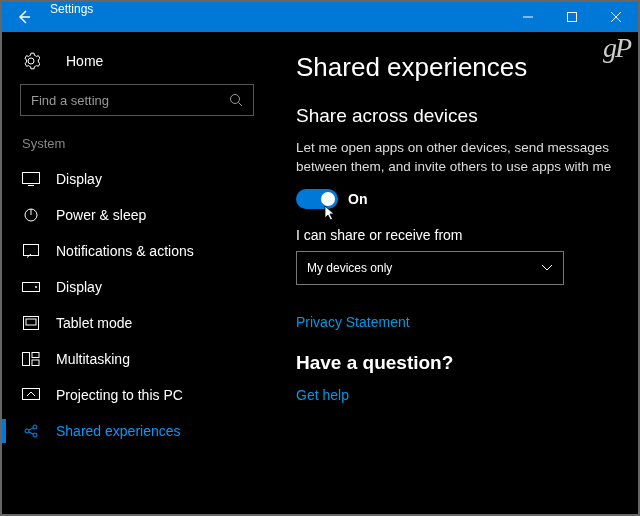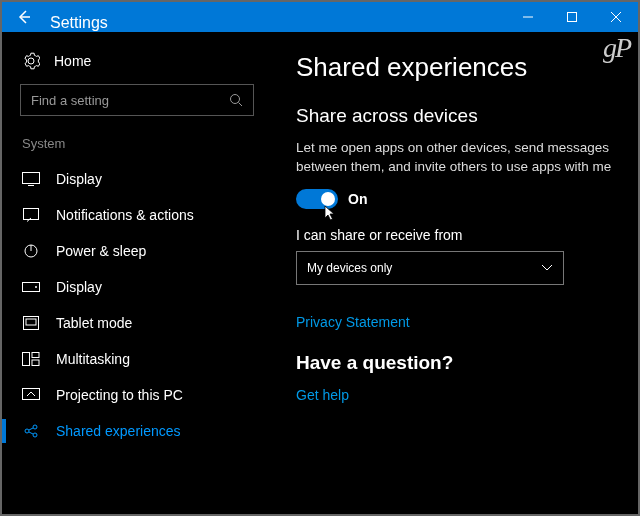--- a/index.html
+++ b/index.html
@@ -1,24 +1,24 @@
 <!DOCTYPE html>
 <html><head>
 <meta charset="utf-8">
 <style>
 * { margin: 0; padding: 0; box-sizing: border-box; font-family: "Segoe UI", Arial, sans-serif; }
 body { background: #666; width: 640px; height: 516px; overflow: hidden; position: relative; }
 .window { width: 636px; height: 512px; background: #000; position: absolute; top: 2px; left: 2px; display: flex; flex-direction: column; }
-.titlebar { height: 30px; background: #0078d7; display: flex; align-items: flex-end; color: #fff; font-size: 16px; }
+.titlebar { height: 30px; background: #0078d7; display: flex; align-items: flex-start; color: #fff; font-size: 12px; }
 .titlebar .back { width: 44px; height: 30px; display: flex; align-items: center; justify-content: center; cursor: pointer; }
 .titlebar .title { flex: 1; padding-left: 4px; }
 .titlebar .win-btn { width: 44px; height: 30px; display: flex; align-items: center; justify-content: center; cursor: pointer; }
 .content { flex: 1; display: flex; overflow: hidden; }
 .sidebar { width: 270px; padding: 14px 0 0 0; color: #fff; overflow: hidden; }
-.home-row { display: flex; align-items: center; gap: 14px; padding: 6px 20px 14px 20px; cursor: pointer; font-size: 14px; }
+.home-row { display: flex; align-items: center; gap: 26px; padding: 6px 20px 14px 20px; cursor: pointer; font-size: 14px; }
 .search-box { margin: 0 18px 20px 18px; height: 32px; border: 1px solid #555; background: #000; display: flex; align-items: center; padding: 8px 10px; color: #999; font-size: 13px; cursor: text; }
 .search-box span:first-child { flex: 1; }
 .cat-label { color: #888; font-size: 13px; padding: 0 20px 10px 20px; }
 .nav-item { display: flex; align-items: center; gap: 16px; padding: 10px 20px; font-size: 14px; color: #fff; cursor: pointer; position: relative; }
 .nav-item .icon { width: 18px; display: flex; justify-content: center; }
 .nav-item.selected { color: #0099ff; }
 .nav-item.selected::before { content: ""; position: absolute; left: 0; top: 6px; bottom: 6px; width: 4px; background: #0078d7; }
 .main { flex: 1; padding: 20px 24px 0 24px; color: #fff; position: relative; overflow: hidden; }
 .page-title { font-size: 26px; font-weight: 300; margin-bottom: 22px; }
 .section-title { font-size: 19px; font-weight: 400; margin-bottom: 12px; }
@@ -89,35 +89,35 @@
         <span class="icon">
             <svg width="18" height="14" viewBox="0 0 18 14">
               <rect x="0.5" y="0.5" width="17" height="11" stroke="#fff" fill="none"></rect>
               <path d="M6 13.5 H12" stroke="#fff"></path>
             </svg>
           </span>
         <span>Display</span>
       </div>
       <div class="nav-item">
         <span class="icon">
+            <svg width="16" height="16" viewBox="0 0 16 16">
+              <circle cx="8" cy="8" r="6" stroke="#fff" fill="none"></circle>
+              <path d="M8 2 V8" stroke="#fff"></path>
+            </svg>
+          </span>
+        <span>Power &amp; sleep</span>
+      </div>
+      <div class="nav-item">
+        <span class="icon">
             <svg width="16" height="14" viewBox="0 0 16 14">
               <rect x="0.5" y="0.5" width="15" height="11" stroke="#fff" fill="none"></rect>
               <path d="M4 13.5 L8 10" stroke="#fff"></path>
             </svg>
           </span>
         <span>Notifications &amp; actions</span>
-      </div>
-      <div class="nav-item">
-        <span class="icon">
-            <svg width="16" height="16" viewBox="0 0 16 16">
-              <circle cx="8" cy="8" r="6" stroke="#fff" fill="none"></circle>
-              <path d="M8 2 V8" stroke="#fff"></path>
-            </svg>
-          </span>
-        <span>Power &amp; sleep</span>
       </div>
       <div class="nav-item">
         <span class="icon">
             <svg width="18" height="10" viewBox="0 0 18 10">
               <rect x="0.5" y="0.5" width="17" height="9" stroke="#fff" fill="none"></rect>
               <circle cx="14" cy="5" r="1" fill="#fff"></circle>
             </svg>
           </span>
         <span>Display</span>
       </div>

